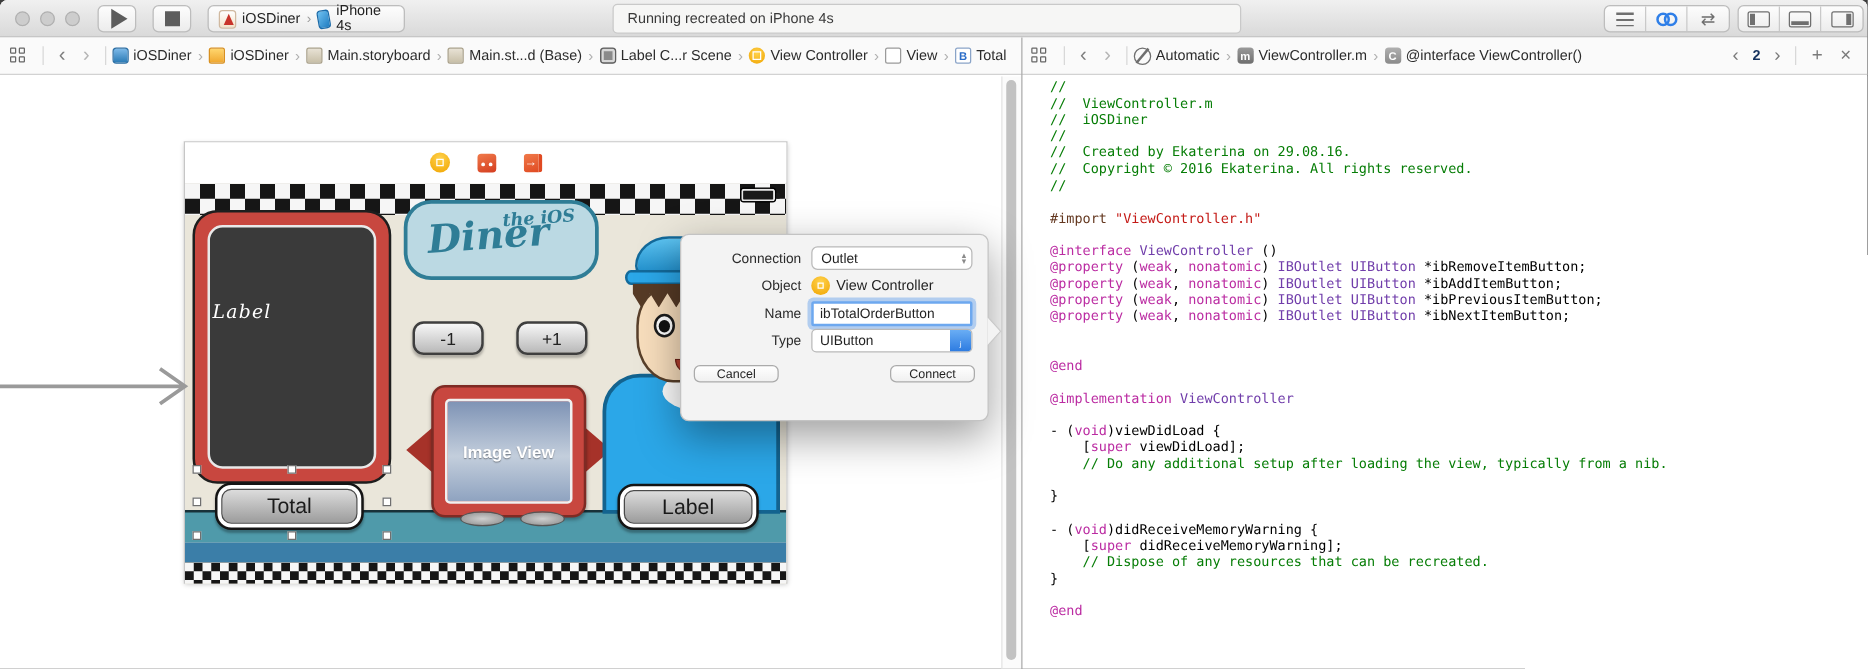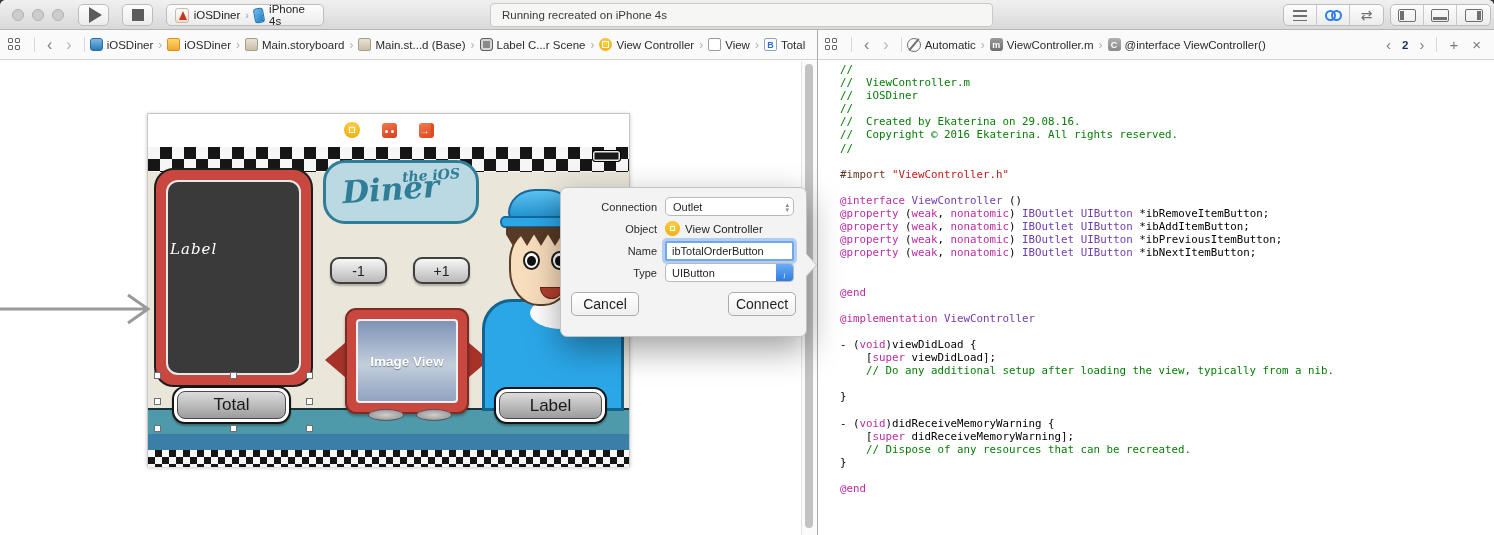--- a/index.html
+++ b/index.html
@@ -152,21 +152,21 @@
   
   .diner-btn { position:absolute; background:#fff; border:2.5px solid #141414; border-radius:13px; padding:3px; box-shadow:0 2px 2px rgba(0,0,0,.3); }
   .diner-btn .inner { width:100%; height:100%; background:linear-gradient(#dcdcdc,#9c9c9c); border:1.5px solid #4a4a4a;
     border-radius:8px; display:flex; align-items:center; justify-content:center; font-size:17px; color:#1a1a1a; }
   #btn-total { left:24px; top:239px; width:119px; height:38px; }
   #btn-label2 { left:346px; top:240px; width:113px; height:37px; }
 
   .handle { position:absolute; width:7px; height:7px; background:#fff; border:1px solid #6f6f6f; z-index:10; }
 
   
-  #popover { position:absolute; left:560px; top:126px; width:247px; height:150px; background:#f3f3f3;
+  #popover { position:absolute; left:544px; top:126px; width:247px; height:150px; background:#f3f3f3;
     border:1px solid #c3c3c3; border-radius:7px; box-shadow:0 12px 34px rgba(0,0,0,.38); z-index:50;
     font-size:11px; color:#1f1f1f; padding-top:9px; }
   #popover .tail { position:absolute; right:-10px; top:66px; width:0; height:0;
     border-top:11px solid transparent; border-bottom:11px solid transparent; border-left:10px solid #f3f3f3;
     filter:drop-shadow(1px 0 0 #c3c3c3); }
   .pop-row { display:grid; grid-template-columns:96px 1fr; column-gap:8px; align-items:center; height:19px;
     margin-bottom:3px; padding-right:12px; }
   .pop-label { text-align:right; color:#2a2a2a; }
   .popup-ctl { height:19px; background:#fff; border:1px solid #b9b9b9; border-radius:5px; display:flex;
     align-items:center; padding:0 4px 0 7px; justify-content:space-between; }
@@ -176,22 +176,22 @@
     display:flex; align-items:center; justify-content:center; }
   .obj-icon i { width:5px; height:5px; border:1.5px solid #fff; display:block; }
   #name-field { height:20px; background:#fff; border:2px solid #6da8ef; border-radius:2px;
     box-shadow:0 0 0 3px rgba(100,160,235,.45); display:flex; align-items:center; padding-left:5px; }
   .combo-ctl { height:19px; background:#fff; border:1px solid #b9b9b9; border-radius:4px; display:flex;
     align-items:center; justify-content:space-between; overflow:hidden; }
   .combo-ctl .txt { padding-left:6px; }
   .combo-btn { width:17px; height:19px; background:linear-gradient(#6db0f5,#2a79e0); color:#fff; font-size:9px;
     display:flex; align-items:center; justify-content:center; border-radius:0 3px 3px 0; }
   #pop-buttons { display:flex; justify-content:space-between; padding:7px 10px 0 10px; }
-  .pop-btn { width:68px; height:24px; background:linear-gradient(#fff,#f0f0f0); border:1px solid #ababab;
-    border-radius:5px; display:flex; align-items:center; justify-content:center; font-size:14px; color:#1f1f1f; }
+  .pop-btn { width:68px; height:14px; background:linear-gradient(#fff,#f0f0f0); border:1px solid #ababab;
+    border-radius:5px; display:flex; align-items:center; justify-content:center; font-size:10px; color:#1f1f1f; }
 
   
   #right-pane { position:absolute; left:818px; top:0; width:676px; height:474px; background:#fff; overflow:hidden; }
   #code { position:absolute; left:22px; top:2px; font-family:"DejaVu Sans Mono",monospace; font-size:10.8px; line-height:13.1px; white-space:pre; }
   .tk-cm { color:#067D06; } .tk-pp { color:#643820; } .tk-str { color:#C41A16; }
   .tk-kw { color:#BB2CA2; } .tk-cls { color:#703DAA; } .tk-pl { color:#000; }
 </style>
 </head>
 <body>
 

